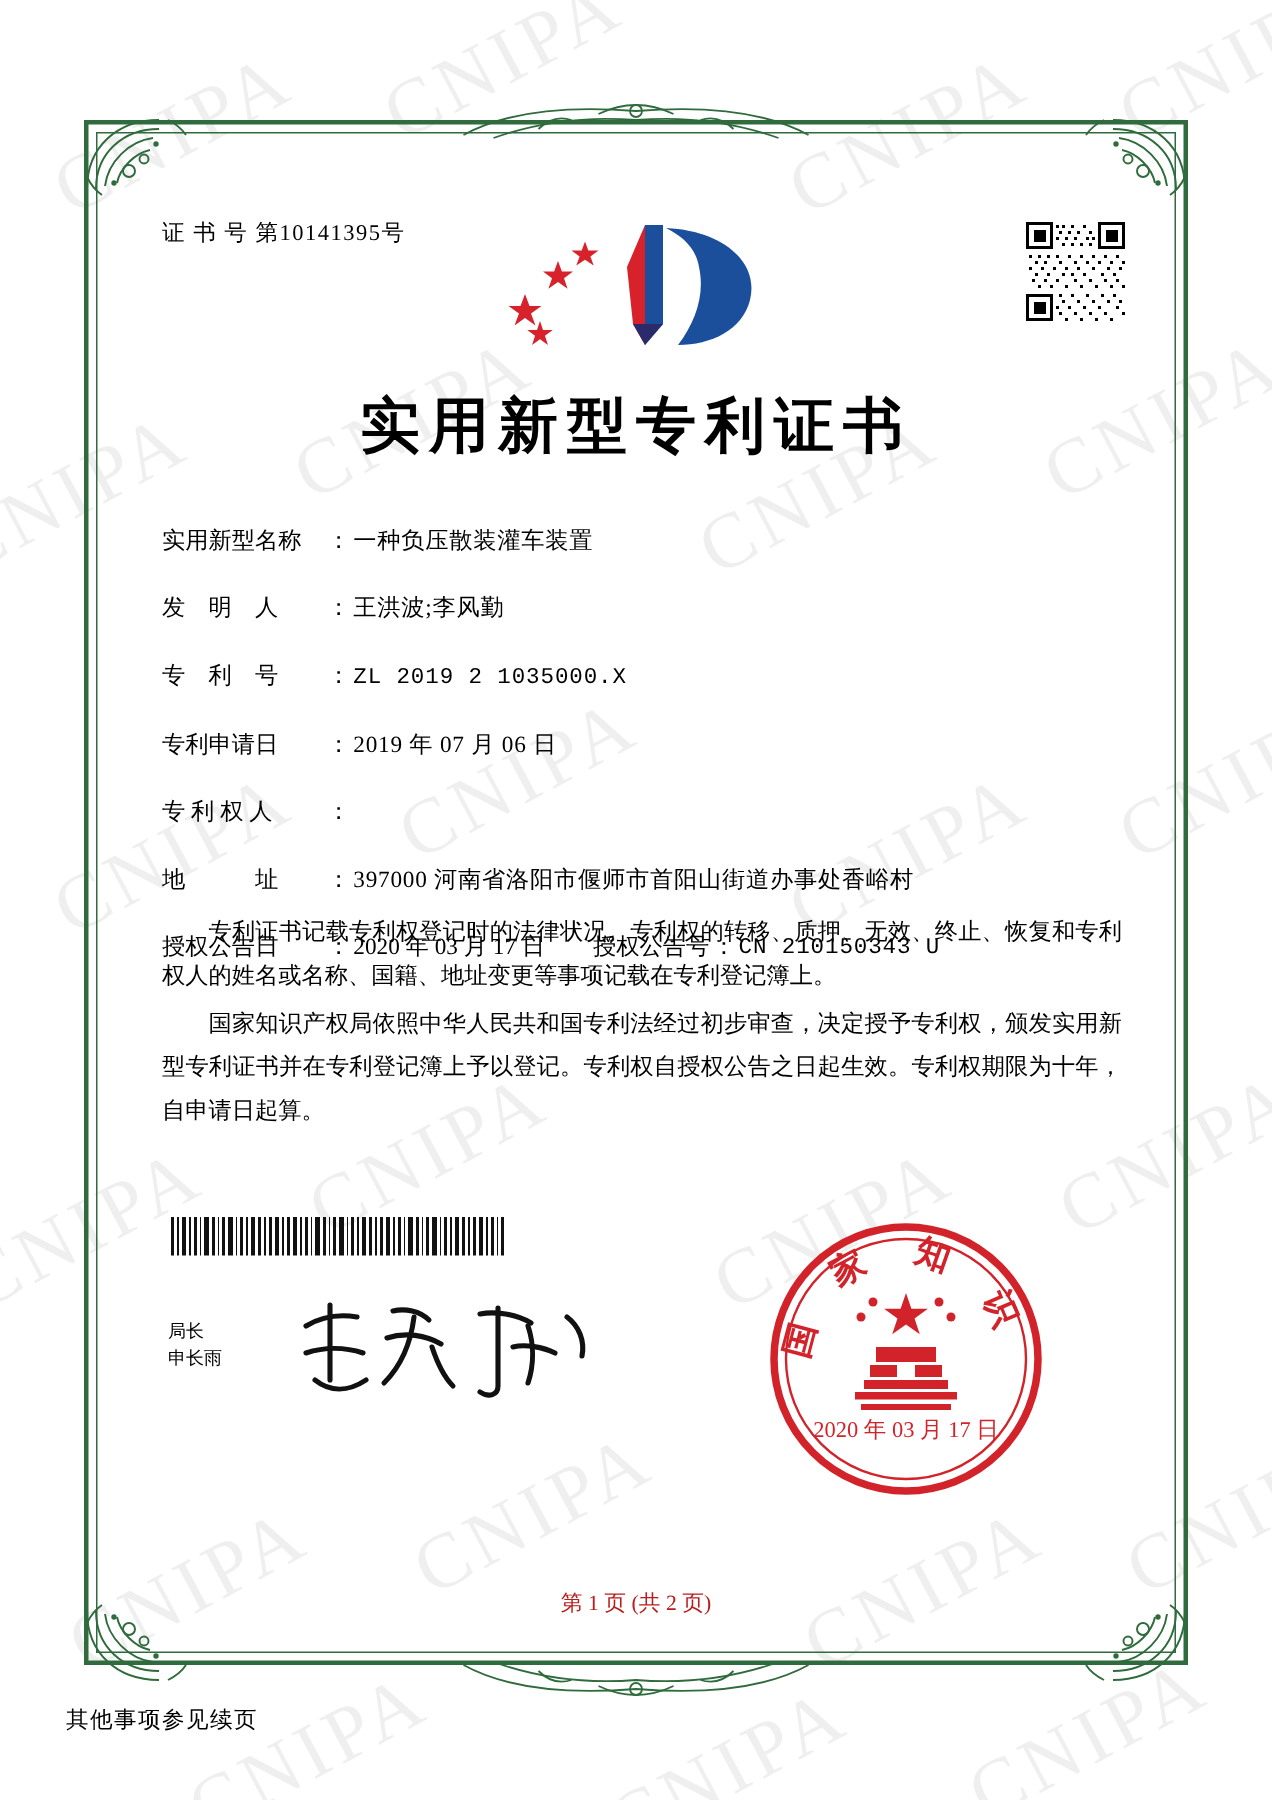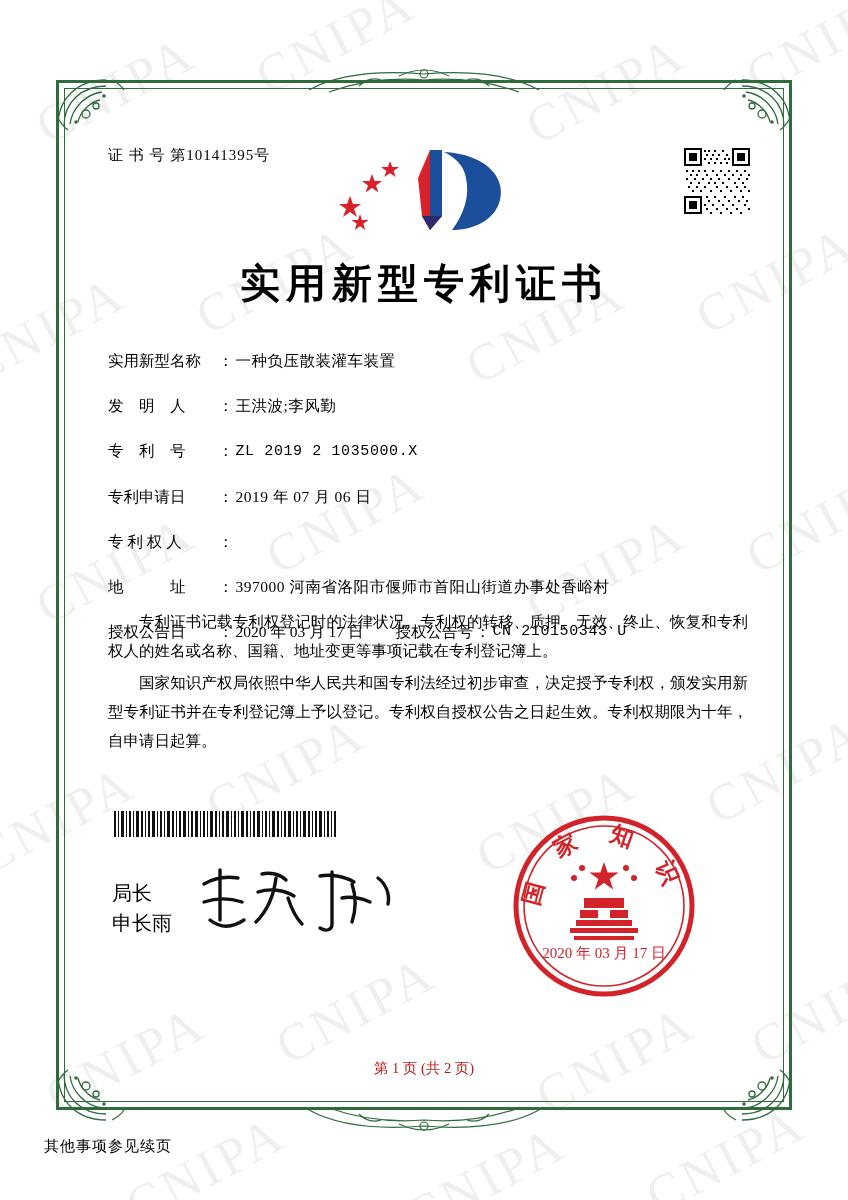--- a/index.html
+++ b/index.html
@@ -197,21 +197,21 @@
     top: 723px;
     width: 222px;
     height: 26px;
   }
 
   
   .sig-block {
     position: absolute;
     left: 48px;
     top: 790px;
-    font-size: 20px;
+    font-size: 12px;
     line-height: 1.5;
     color: #000;
   }
   .sig-script {
     position: absolute;
     left: 128px;
     top: 770px;
     width: 210px;
     height: 80px;
   }

